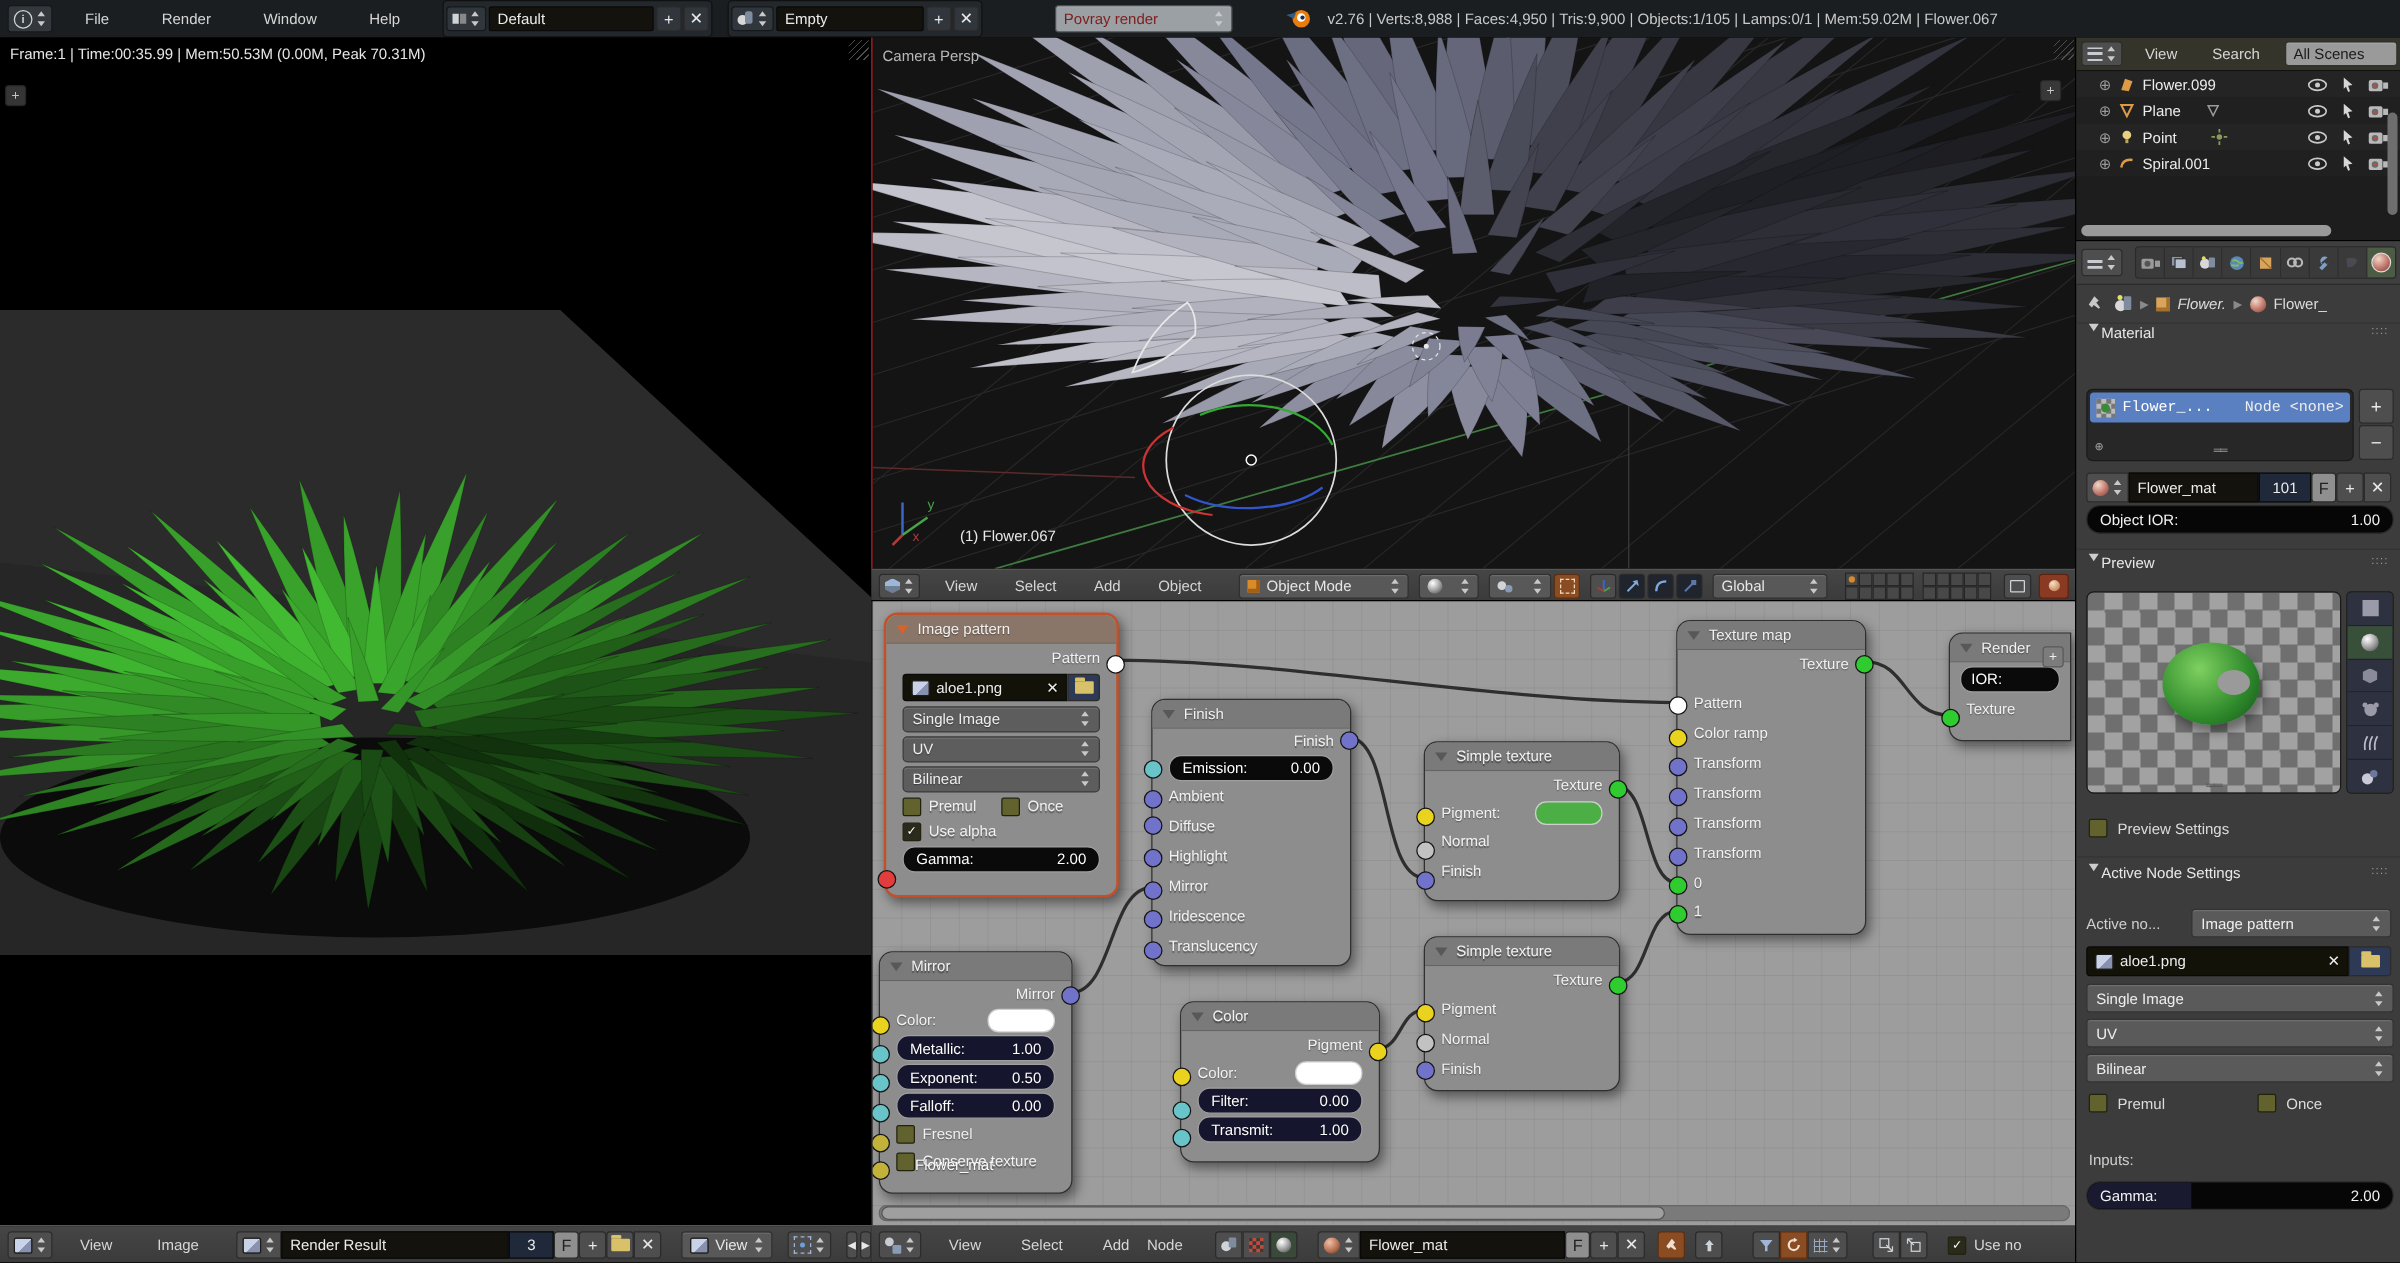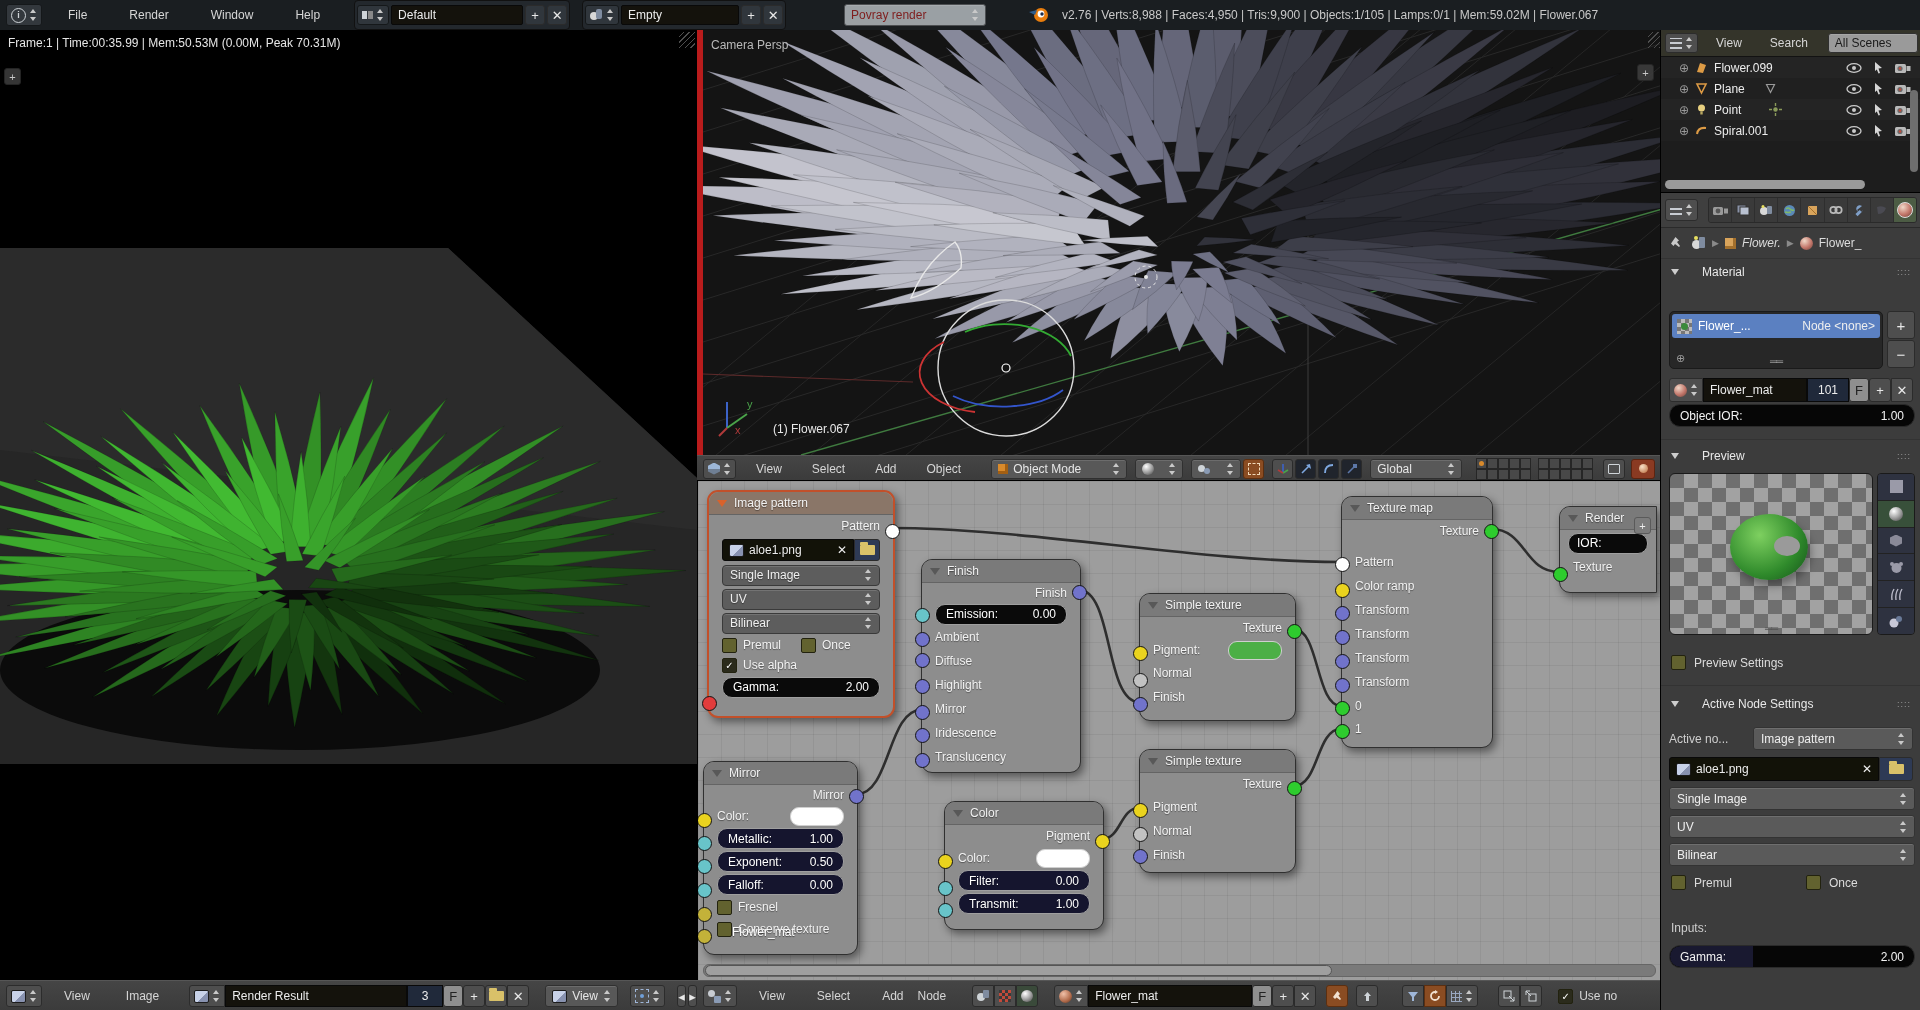--- a/index.html
+++ b/index.html
@@ -37,21 +37,21 @@
   .nrow.out{justify-content:flex-end;}
   .npill{flex:1;height:19px;background:#0a0a0a;border:1px solid #9f9f9f;border-radius:10px;display:flex;align-items:center;justify-content:space-between;padding:0 10px;color:#fff;}
   .npill.navy{background:#15152e;}
   .nsel{flex:1;height:19px;background:#5d5d5d;border:1px solid #3a3a3a;border-radius:4px;display:flex;align-items:center;padding:0 7px;color:#efefef;box-shadow:inset 0 1px 0 rgba(255,255,255,.14);}
   .swatch{width:52px;height:17px;background:#fff;border:1px solid #cfcfcf;border-radius:9px;margin-left:auto;}
   .sock{width:13px;height:13px;border:1px solid #141414;border-radius:50%;position:absolute;left:-7px;}
   .sock.r{left:auto;right:-7px;}
   .s-y{background:#ead31e}.s-t{background:#68c4c9}.s-p{background:#7173cb}.s-g{background:#2ecc2e}
   .s-w{background:#ffffff}.s-gr{background:#c2c2c2}.s-rd{background:#e23c3c}.s-ol{background:#c3b239}
   
-  .ptitle{color:#e8e8e8;font-size:12px;display:flex;align-items:center;gap:23px;}
+  .ptitle{color:#e8e8e8;font-size:12px;display:flex;align-items:flex-start;gap:2px;}
   .dots{margin-left:auto;color:#9a9a9a;letter-spacing:1px;font-size:9px;}
   .pdd{height:21px;background:#5a5a5a;border:1px solid #333;border-radius:3px;display:flex;align-items:center;padding:0 7px;color:#eee;box-shadow:inset 0 1px 0 rgba(255,255,255,.12);}
   .blackpill{height:21px;background:#060606;border:1px solid #2a2a2a;border-radius:11px;display:flex;align-items:center;justify-content:space-between;padding:0 10px;color:#f2f2f2;}
   .tab{width:24px;height:24px;display:flex;align-items:center;justify-content:center;border-right:1px solid #2e2e2e;background:#3a3a3a;}
   .checker{background:repeating-conic-gradient(#a2a2a2 0 25%,#6f6f6f 0 50%) 0 0/28px 28px;}
   .vtri{width:0;height:0;border-left:4px solid transparent;border-right:4px solid transparent;border-top:6px solid #cdcdcd;flex:none;}
   .lay{display:grid;grid-template-columns:repeat(5,11px);grid-auto-rows:11px;}
   .lc{border:1px solid #262626;background:#484848;position:relative;}
   .lc.on:after{content:"";position:absolute;inset:2px;border-radius:50%;background:#d98a2b;}
   .scroll{background:#8f8f8f;border:1px solid #555;border-radius:6px;}
@@ -264,21 +264,21 @@
     <div class="ebtn" style="margin-left:10px;">
       <span style="width:12px;height:12px;border:1px dashed #9fb6d8;display:inline-flex;align-items:center;justify-content:center;">
           <i style="width:4px;height:4px;border-radius:50%;background:#6f9fd8;"></i>
         </span>
       <span class="updn"></span>
     </div>
     <span class="sq" style="margin-left:10px;">◂</span>
     <span class="sq">▸</span>
   </div>
 
-  <div class="a" style="left:697px;top:30px;width:963px;height:425px;background:#141414;overflow:hidden;border-left:6px solid #b91c1c;">
+  <div class="a" style="left:697px;top:30px;width:963px;height:425px;background:#141414;overflow:hidden;border-left:1px solid #b91c1c;">
     <svg id="vp-svg" width="963" height="425" style="position:absolute;left:0;top:0;">
         <line x1="-100" y1="440" x2="480" y2="-40" stroke="#262626" stroke-width="1"></line>
         <line x1="-5" y1="440" x2="575" y2="-40" stroke="#262626" stroke-width="1"></line>
         <line x1="90" y1="440" x2="670" y2="-40" stroke="#262626" stroke-width="1"></line>
         <line x1="185" y1="440" x2="765" y2="-40" stroke="#262626" stroke-width="1"></line>
         <line x1="280" y1="440" x2="860" y2="-40" stroke="#262626" stroke-width="1"></line>
         <line x1="375" y1="440" x2="955" y2="-40" stroke="#262626" stroke-width="1"></line>
         <line x1="470" y1="440" x2="1050" y2="-40" stroke="#262626" stroke-width="1"></line>
         <line x1="565" y1="440" x2="1145" y2="-40" stroke="#262626" stroke-width="1"></line>
         <line x1="660" y1="440" x2="1240" y2="-40" stroke="#262626" stroke-width="1"></line>
@@ -1131,21 +1131,21 @@
       <span style="color:#8a8a8a;font-size:9px;">▶</span>
       <span class="ball" style="width:13px;height:13px;background:radial-gradient(circle at 35% 30%,#f0d8c8,#c2766a 55%,#6a4038);"></span>
       <span style="color:#dcdcdc;">Flower_</span>
     </div>
 
     <div class="f ptitle" style="height:26px;padding:0 10px;">
       <i class="vtri"></i>
         <span>Material</span>
         <span class="dots">::::</span>
     </div>
-    <div class="a" style="left:8px;top:118px;width:212px;height:56px;background:#272727;border:1px solid #1a1a1a;border-radius:5px;">
+    <div class="a" style="left:8px;top:118px;width:212px;height:56px;background:#272727;border:1px solid #1a1a1a;border-radius:5px;font-family:Liberation Mono, monospace;">
       <div class="f" style="height:24px;margin:2px;background:#5b80c1;border-radius:3px;padding:0 5px;gap:6px;">
         <i style="width:15px;height:15px;background:repeating-conic-gradient(#bbb 0 25%,#777 0 50%) 0 0/8px 8px;position:relative;">
             <b class="a" style="left:4px;top:4px;width:7px;height:7px;border-radius:50%;background:#3a8a3a;"></b>
           </i>
         <span style="color:#fff;">Flower_...</span>
         <span style="margin-left:auto;color:#eee;">Node &lt;none&gt;</span>
       </div>
       <span style="position:absolute;left:6px;bottom:3px;color:#9a9a9a;font-size:11px;">⊕</span>
       <span style="position:absolute;left:50%;bottom:1px;transform:translateX(-50%);color:#9a9a9a;font-size:10px;letter-spacing:-1px;">══</span>
     </div>

